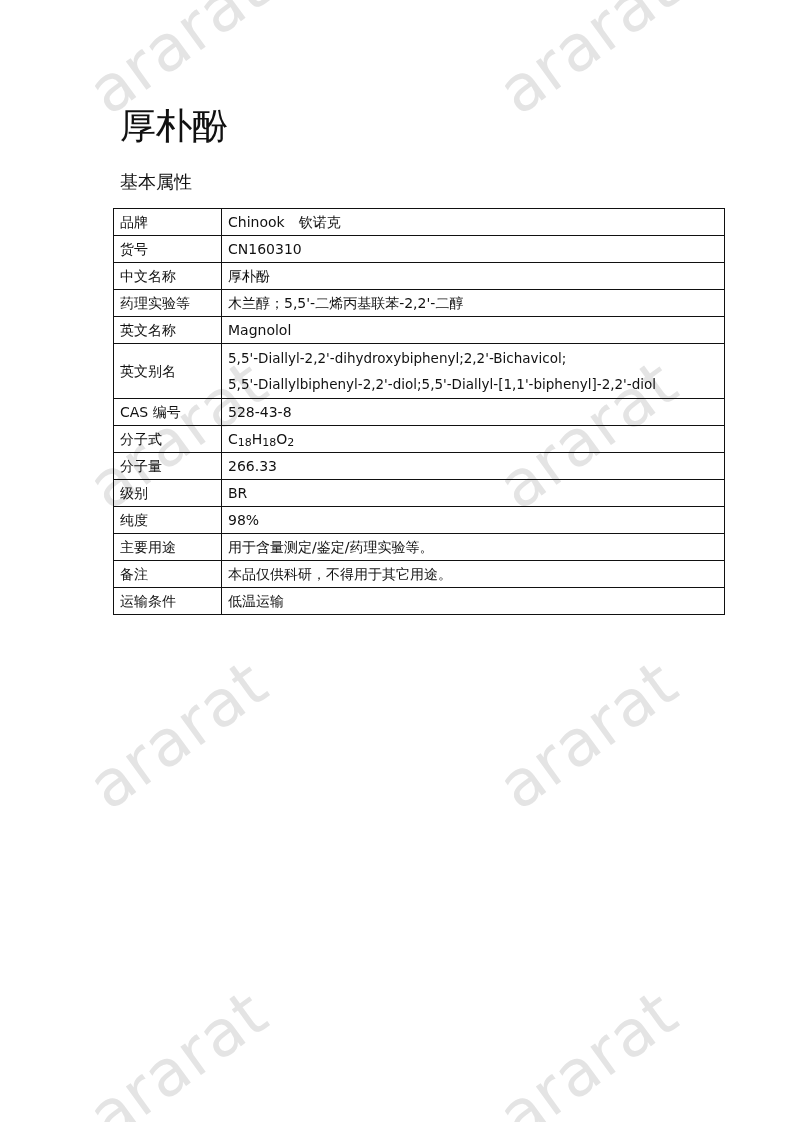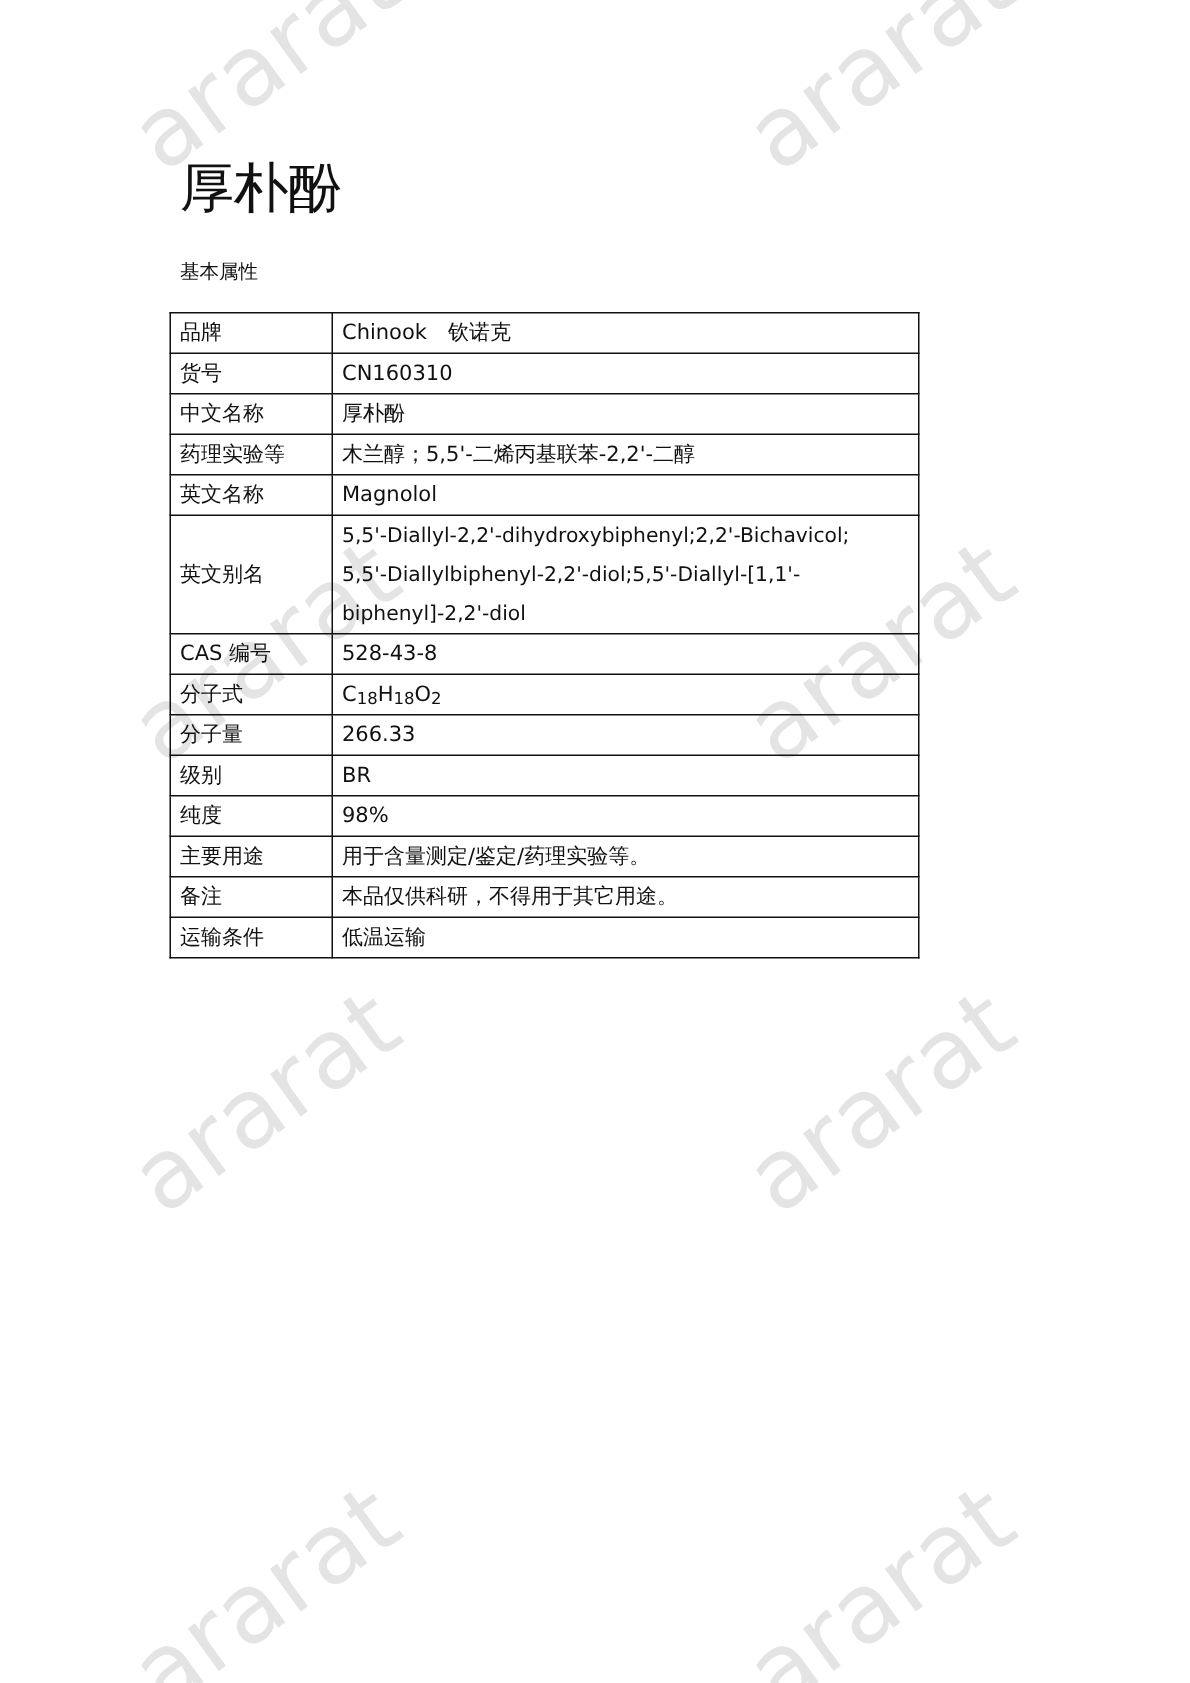--- a/index.html
+++ b/index.html
@@ -3,22 +3,22 @@
 <meta charset="utf-8">
 <style>
   html, body { margin: 0; padding: 0; background: #ffffff; }
   body { width: 793px; height: 1122px; position: relative; overflow: hidden;
          font-family: "DejaVu Sans", "Liberation Sans", sans-serif; color: #111; }
   .watermark { position: absolute; font-family: "DejaVu Sans", sans-serif; font-size: 64px;
                color: #e4e4e4; transform: rotate(-36deg); transform-origin: left bottom;
                white-space: nowrap; letter-spacing: 1px; z-index: 0; pointer-events: none; }
   .title { position: absolute; left: 120px; top: 104px; font-size: 36px; font-weight: normal;
            margin: 0; line-height: 44px; z-index: 1; }
-  .subtitle { position: absolute; left: 120px; top: 172px; font-size: 13px; line-height: 20px; z-index: 1; }
-  table.props { position: absolute; left: 113px; top: 208px; width: 500px; border-collapse: collapse;
+  .subtitle { position: absolute; left: 120px; top: 172px; font-size: 18px; line-height: 20px; z-index: 1; }
+  table.props { position: absolute; left: 113px; top: 208px; width: 612px; border-collapse: collapse;
                 z-index: 1; background: transparent; }
   table.props td { border: 1.3px solid #111; font-size: 14px; padding: 0 6px; height: 26px;
                    line-height: 26px; vertical-align: middle; }
   table.props td.label { width: 95px; }
   table.props td.value.multi { line-height: 26px; padding-top: 0; padding-bottom: 0; }
   sub { font-size: 11px; vertical-align: -2px; line-height: 0; }
 </style>
 </head>
 <body>
 

